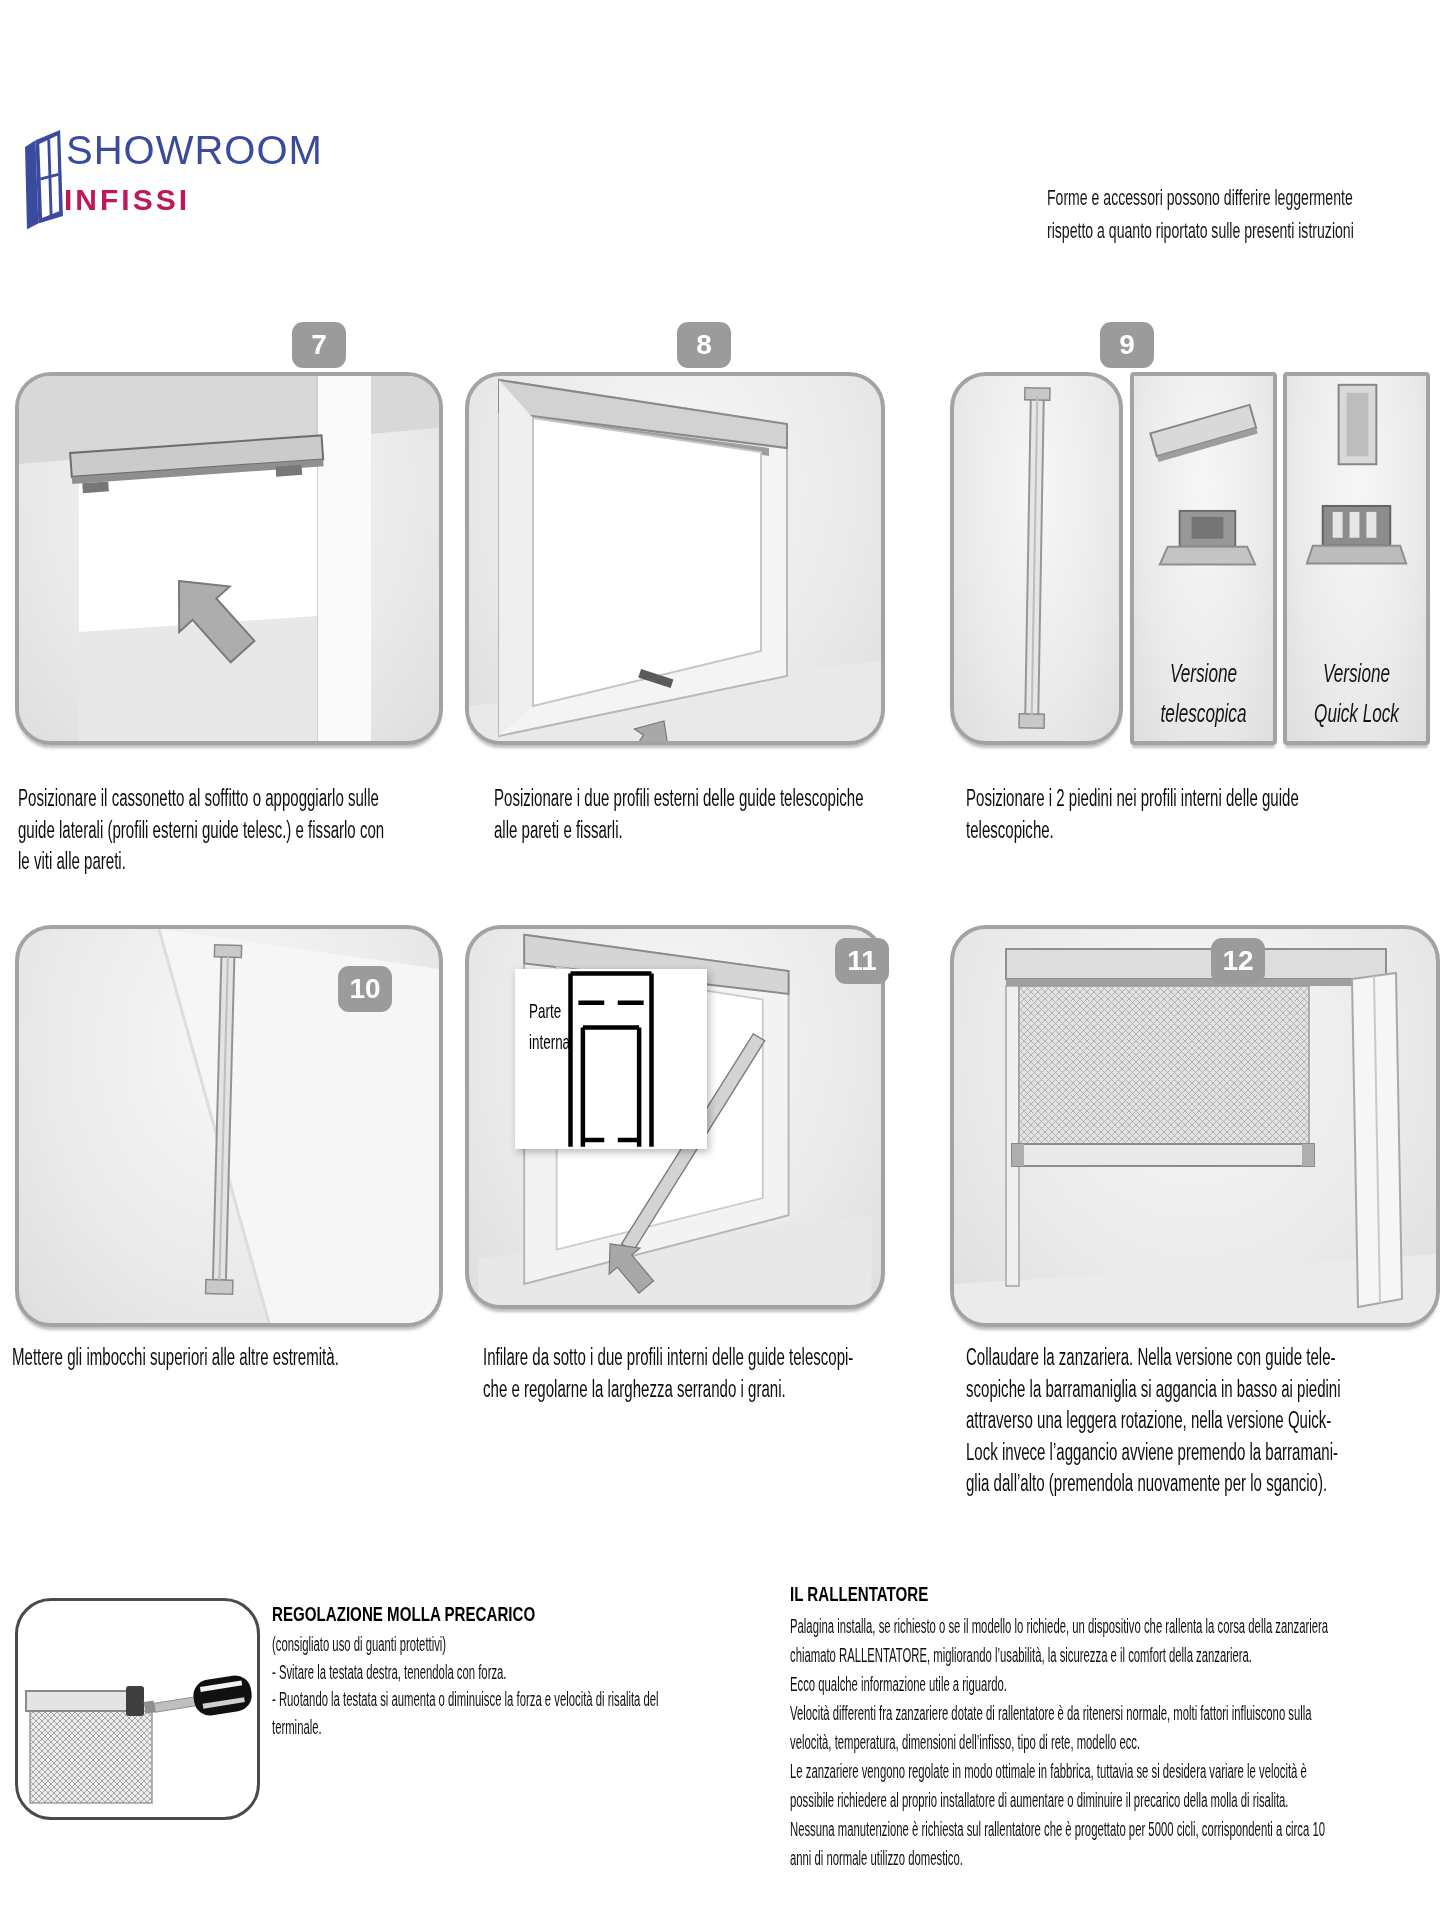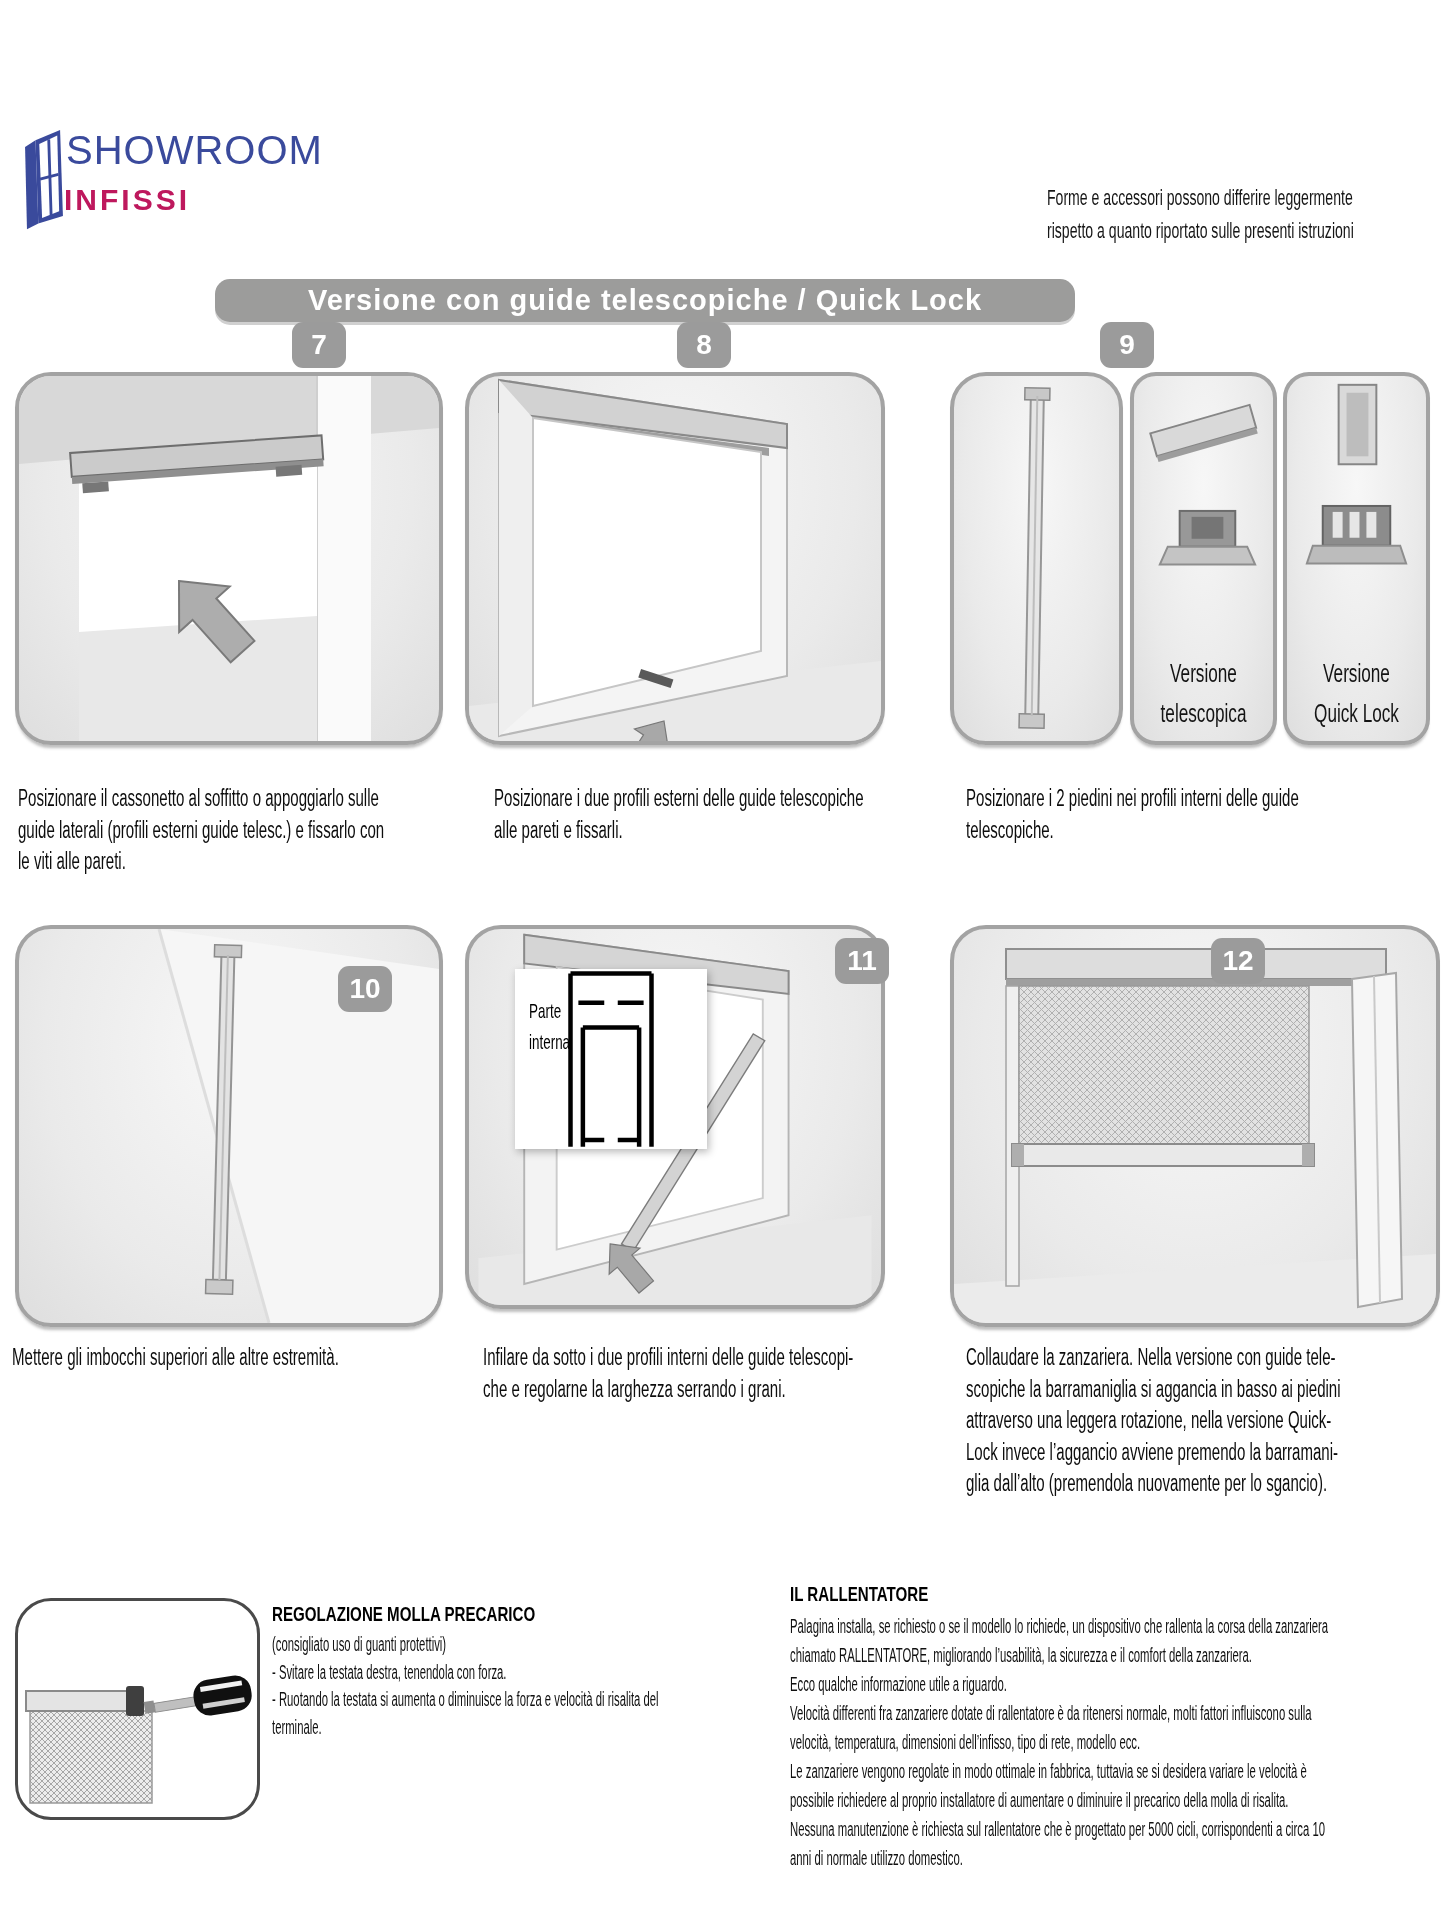--- a/index.html
+++ b/index.html
@@ -33,21 +33,21 @@
     letter-spacing:1px; text-align:center; line-height:43px;
     box-shadow:0 3px 0 rgba(120,120,120,.35);
   }
 
   
   .panel {
     position:absolute; border:4px solid #a3a3a3; border-radius:36px; overflow:hidden;
     background:radial-gradient(ellipse at 50% 30%, #f7f7f7 0%, #eaeaea 62%, #dedede 100%);
     box-shadow:0 5px 3px -2px rgba(110,110,110,.45);
   }
-  .subpanel { border-radius:26px; }
+  .subpanel { border-radius:4px;font-style:italic; }
   .p7  { left:15px;  top:372px; width:428px; height:373px; }
   .p8  { left:465px; top:372px; width:420px; height:373px; }
   .p9a { left:950px; top:372px; width:173px; height:373px; }
   .p9b { left:1130px;top:372px; width:147px; height:373px; }
   .p9c { left:1283px;top:372px; width:147px; height:373px; }
   .p10 { left:15px;  top:925px; width:428px; height:402px; }
   .p11 { left:465px; top:925px; width:420px; height:384px; }
   .p12 { left:950px; top:925px; width:490px; height:402px; }
   .panel svg { position:absolute; left:0; top:0; width:100%; height:100%; }
   .p9b svg, .p9c svg { height:250px; }
@@ -114,21 +114,20 @@
     <polygon points="16,17 35,8 37,88 19,95" fill="#ffffff"></polygon>
     <line x1="26" y1="12" x2="28.5" y2="92" stroke="#3a4a9c" stroke-width="3"></line>
     <line x1="16.8" y1="54" x2="36.2" y2="49" stroke="#3a4a9c" stroke-width="3"></line>
   </svg>
   <div class="abs logo-line1">SHOWROOM</div>
   <div class="abs logo-line2">INFISSI</div>
 
   <div class="abs disclaimer cx64">Forme e accessori possono differire leggermente
 rispetto a quanto riportato sulle presenti istruzioni</div>
 
-  <div class="abs banner">Versione con guide telescopiche / Quick Lock</div>
 
   <div class="panel p7">
     <svg viewBox="0 0 420 365">
       <polygon points="0,0 420,0 420,52 0,88" fill="#d8d8d8"></polygon>
       <rect x="298" y="0" width="54" height="365" fill="#fafafa"></rect>
       <line x1="298" y1="0" x2="298" y2="365" stroke="#cfcfcf" stroke-width="2"></line>
       <polygon points="60,86 298,62 298,365 60,365" fill="#ffffff"></polygon>
       <polygon points="60,256 298,240 298,365 60,365" fill="#e8e8e8"></polygon>
       <g transform="rotate(-4 180 85)">
         <rect x="52" y="68" width="252" height="24" fill="#cbcbcb" stroke="#6e6e6e" stroke-width="2"></rect>

